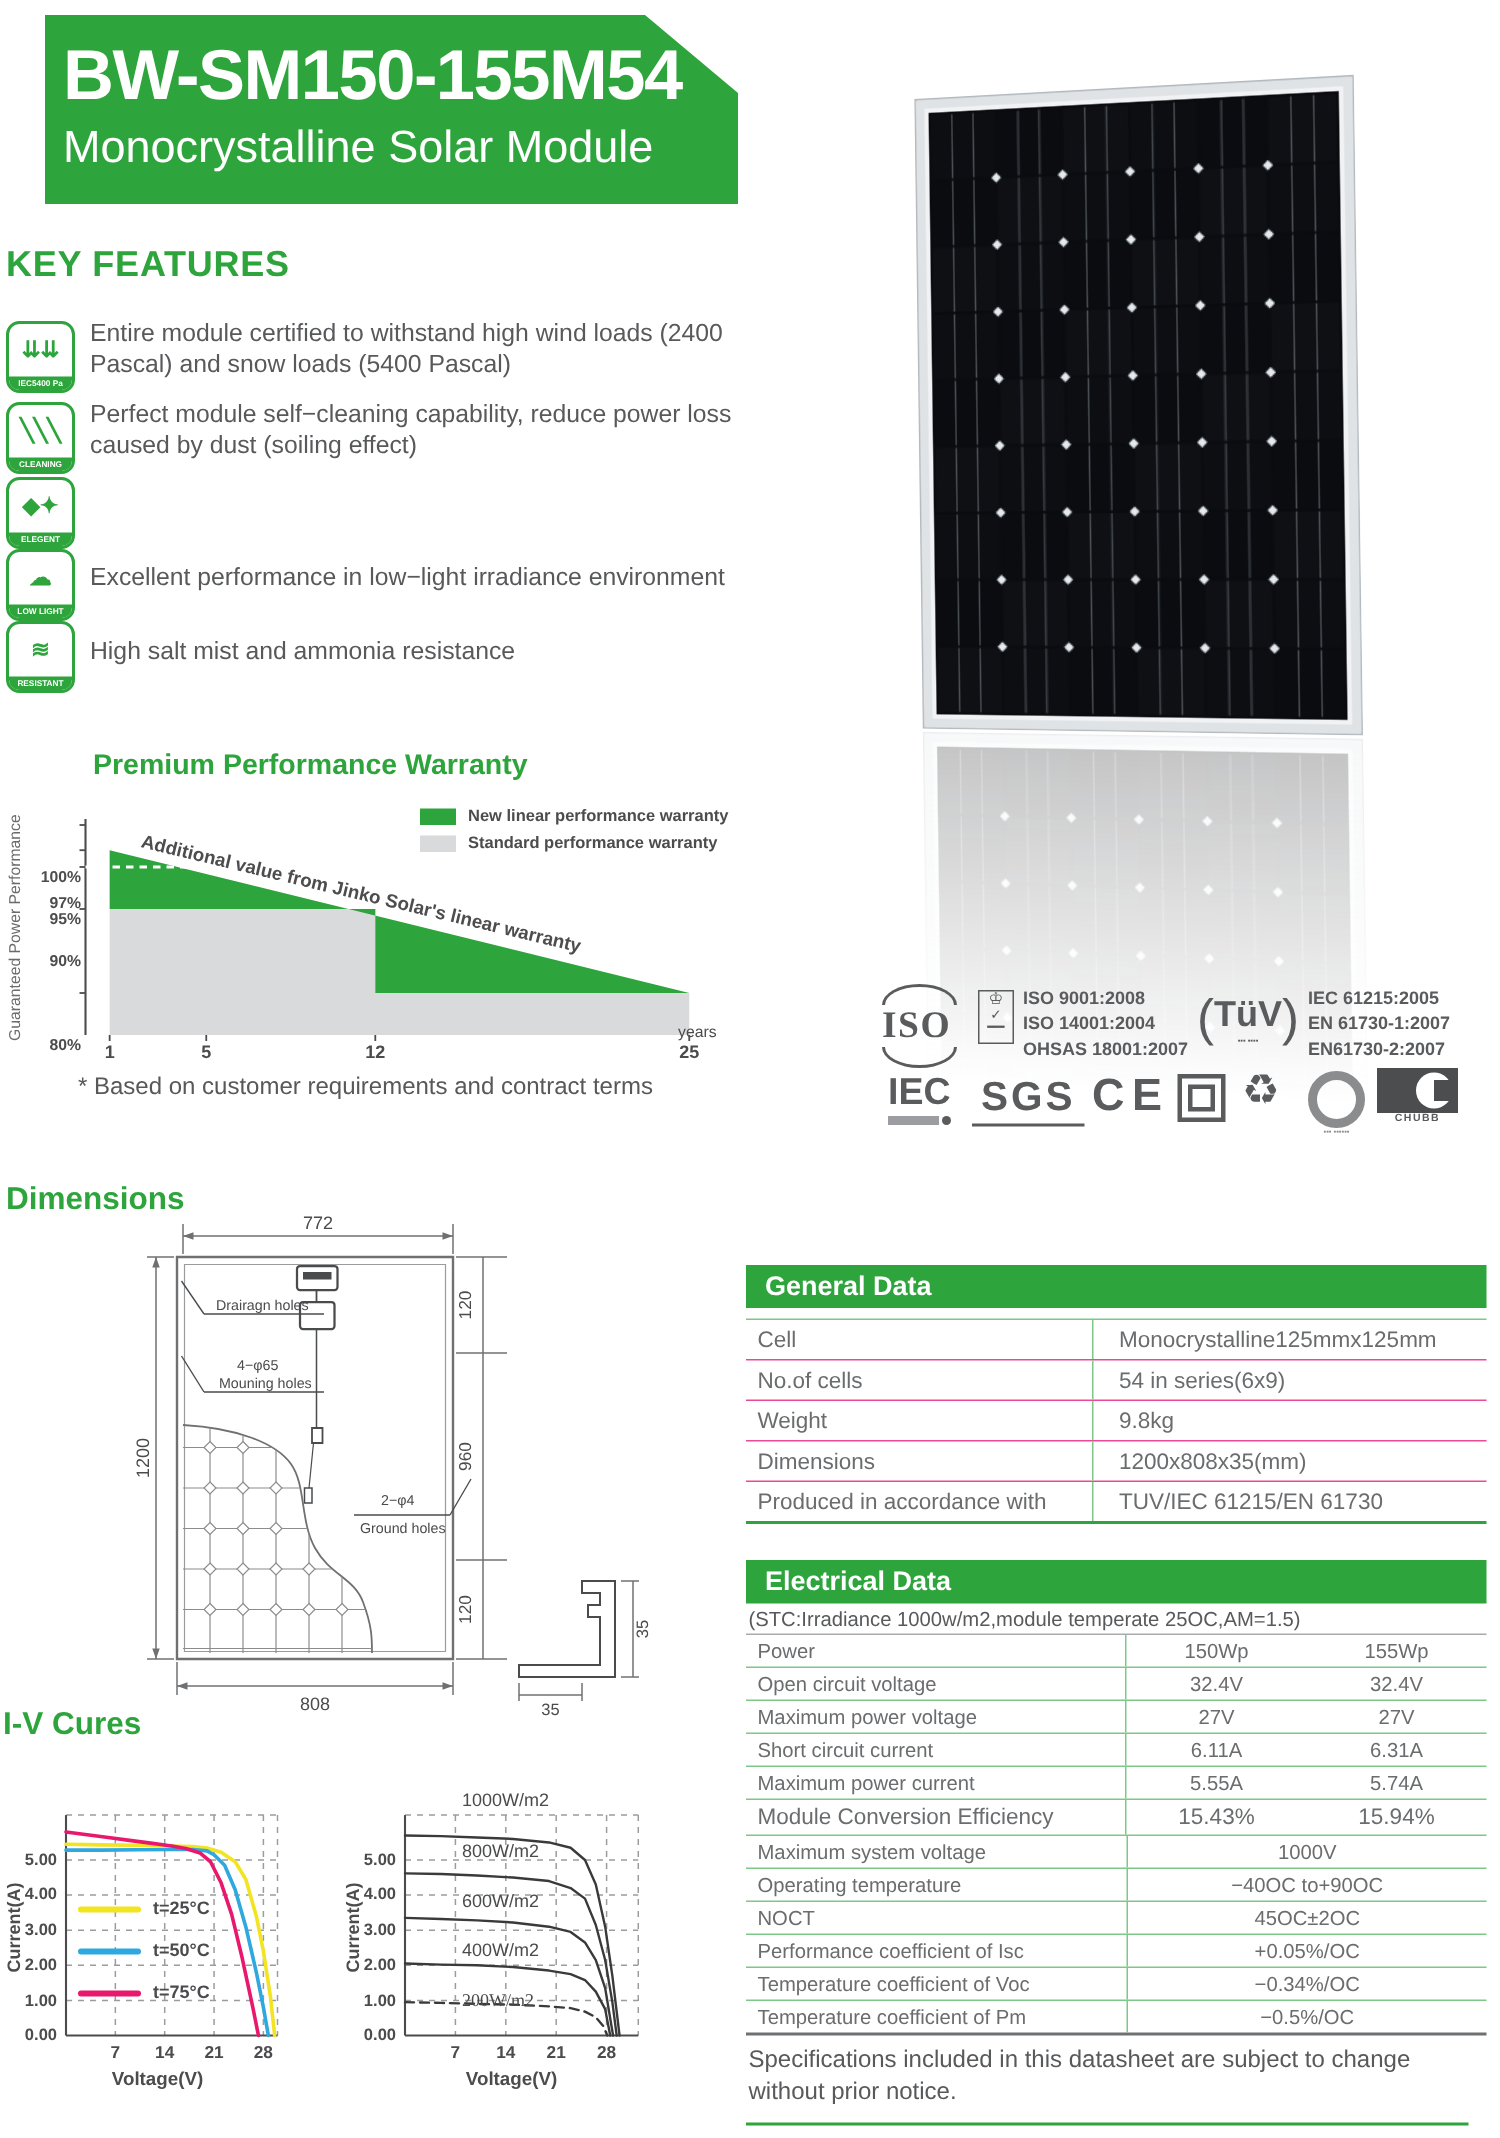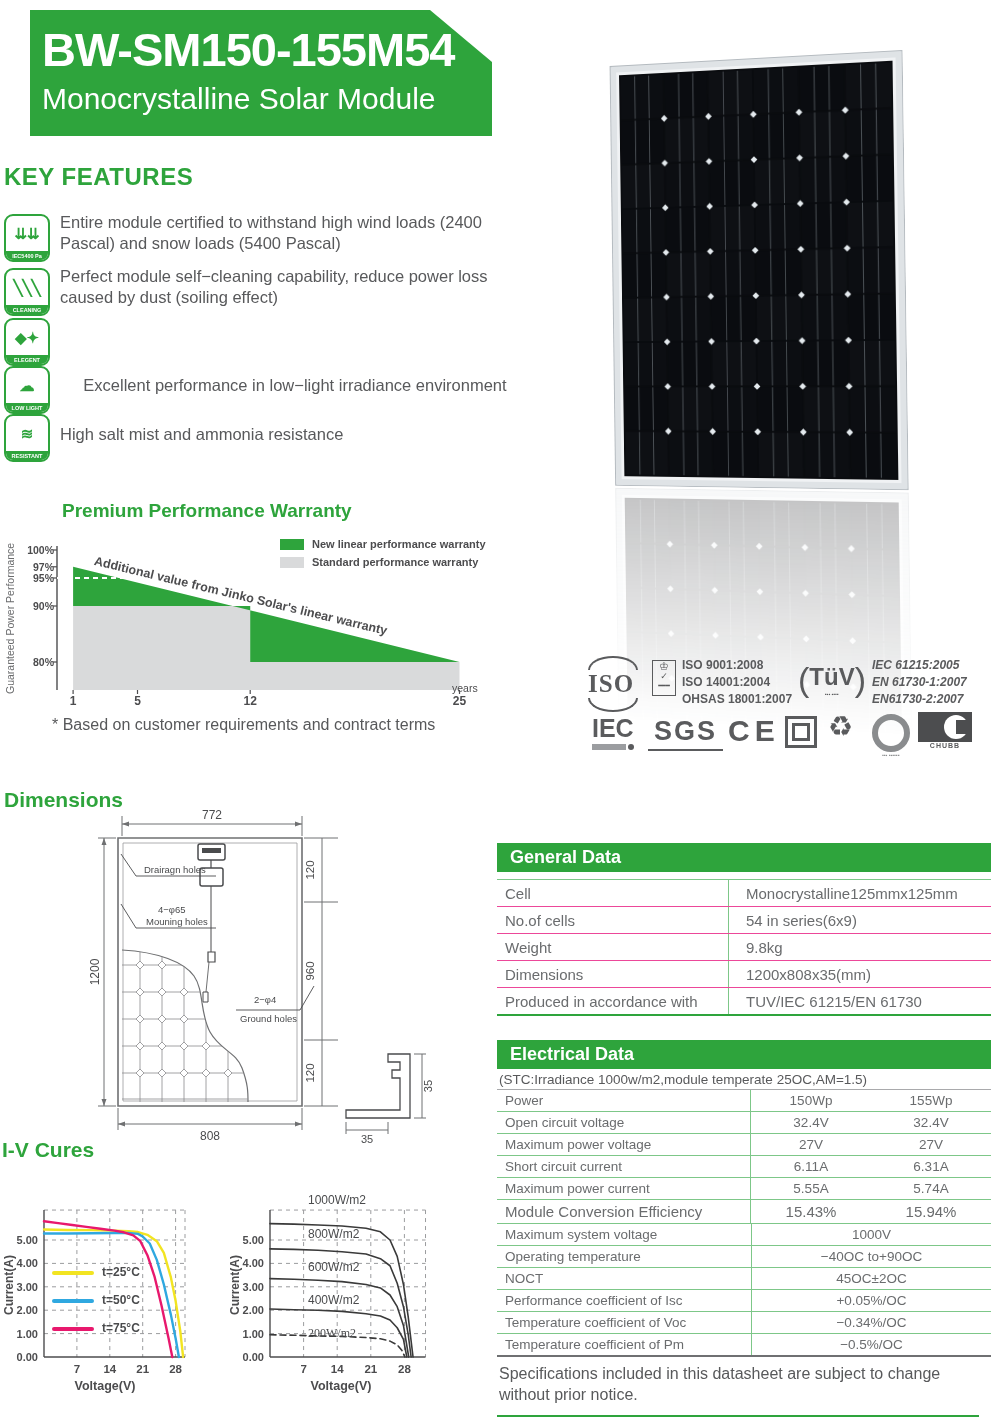--- a/index.html
+++ b/index.html
@@ -19,21 +19,21 @@
                 display:flex;flex-direction:column;align-items:center;justify-content:flex-start;overflow:hidden;}
   .kf-glyph{flex:1;display:flex;align-items:center;justify-content:center;color:#2ea43c;font-size:15px;font-weight:bold;line-height:1;}
   .kf-badge{width:100%;background:#2ea43c;color:#fff;font-size:5.5px;font-weight:bold;text-align:center;padding:1.5px 0;}
   .kf-text{width:438px;font-size:16.5px;line-height:21px;color:#58595b;}
 
   
   .warranty-title{left:62px;top:500px;font-size:19px;font-weight:bold;color:#2ea43c;}
   #warranty-wrap{left:8px;top:530px;width:490px;height:180px;}
   .w-ylabel{position:absolute;left:-4px;top:8px;height:160px;writing-mode:vertical-rl;transform:rotate(180deg);
             font-size:10.5px;color:#6a6b6d;text-align:center;}
-  .w-tick{position:absolute;font-size:10.5px;font-weight:bold;color:#4c4c4e;}
+  .w-tick{position:absolute;font-size:10.5px;font-weight:bold;color:#4c4c4e;margin-top:35px;}
   .w-xtick{position:absolute;font-size:12px;font-weight:bold;color:#4c4c4e;text-align:center;width:22px;}
   .w-years{position:absolute;left:444px;top:152px;font-size:10.5px;color:#4c4c4e;}
   .w-annot{position:absolute;left:88px;top:24px;width:340px;font-size:12.5px;font-weight:bold;color:#4d4d4f;
            transform:rotate(13.5deg);transform-origin:left top;}
   .w-legend{position:absolute;left:272px;top:8px;}
   .w-leg-row{display:flex;align-items:center;margin-bottom:6px;}
   .w-swatch{width:24px;height:11px;margin-right:8px;}
   .w-leg-label{font-size:11px;font-weight:bold;color:#4c4c4e;}
   .footnote{left:52px;top:716px;font-size:16px;color:#57585a;}
 
@@ -553,21 +553,21 @@
         <div class="kf-badge">ELEGENT</div>
       </div>
   </div>
 
   <div class="abs" style="left:4px;top:366px;">
     <div class="kf-item-icon">
         <div class="kf-glyph">☁</div>
         <div class="kf-badge">LOW LIGHT</div>
       </div>
   </div>
-  <div class="abs kf-text" style="left:76px;top:375px;text-align:center;">Excellent performance in low−light irradiance environment</div>
+  <div class="abs kf-text" style="left:60px;top:375px;">Excellent performance in low−light irradiance environment</div>
 
   <div class="abs" style="left:4px;top:414px;">
     <div class="kf-item-icon">
         <div class="kf-glyph">≋</div>
         <div class="kf-badge">RESISTANT</div>
       </div>
   </div>
   <div class="abs kf-text" style="left:60px;top:424px;">High salt mist and ammonia resistance</div>
 
   <div class="abs warranty-title">Premium Performance Warranty</div>
@@ -627,21 +627,21 @@
   <div class="abs cert-text" style="left:682px;top:657px;">
     <div>ISO 9001:2008</div>
     <div>ISO 14001:2004</div>
     <div>OHSAS 18001:2007</div>
   </div>
   <div class="abs tuv" style="left:798px;top:660px;">
     <span class="paren">(</span>
     <span style="text-align:center;"><span>TüV</span><small>▪▪▪ ▪▪▪▪</small></span>
     <span class="paren">)</span>
   </div>
-  <div class="abs cert-text" style="left:872px;top:657px;font-style:italic;">
+  <div class="abs cert-text" style="left:872px;top:657px;">
     <div>IEC 61215:2005</div>
     <div>EN 61730-1:2007</div>
     <div>EN61730-2:2007</div>
   </div>
 
   <div class="abs logo2" style="left:592px;top:714px;font-size:25px;">
     <span>IEC</span>
     <div style="height:6px;width:34px;background:#9b9da0;margin-top:1px;position:relative;">
       <span style="position:absolute;right:-8px;top:0;width:6px;height:6px;border-radius:50%;background:#5a5b5d;"></span>
       </div>

